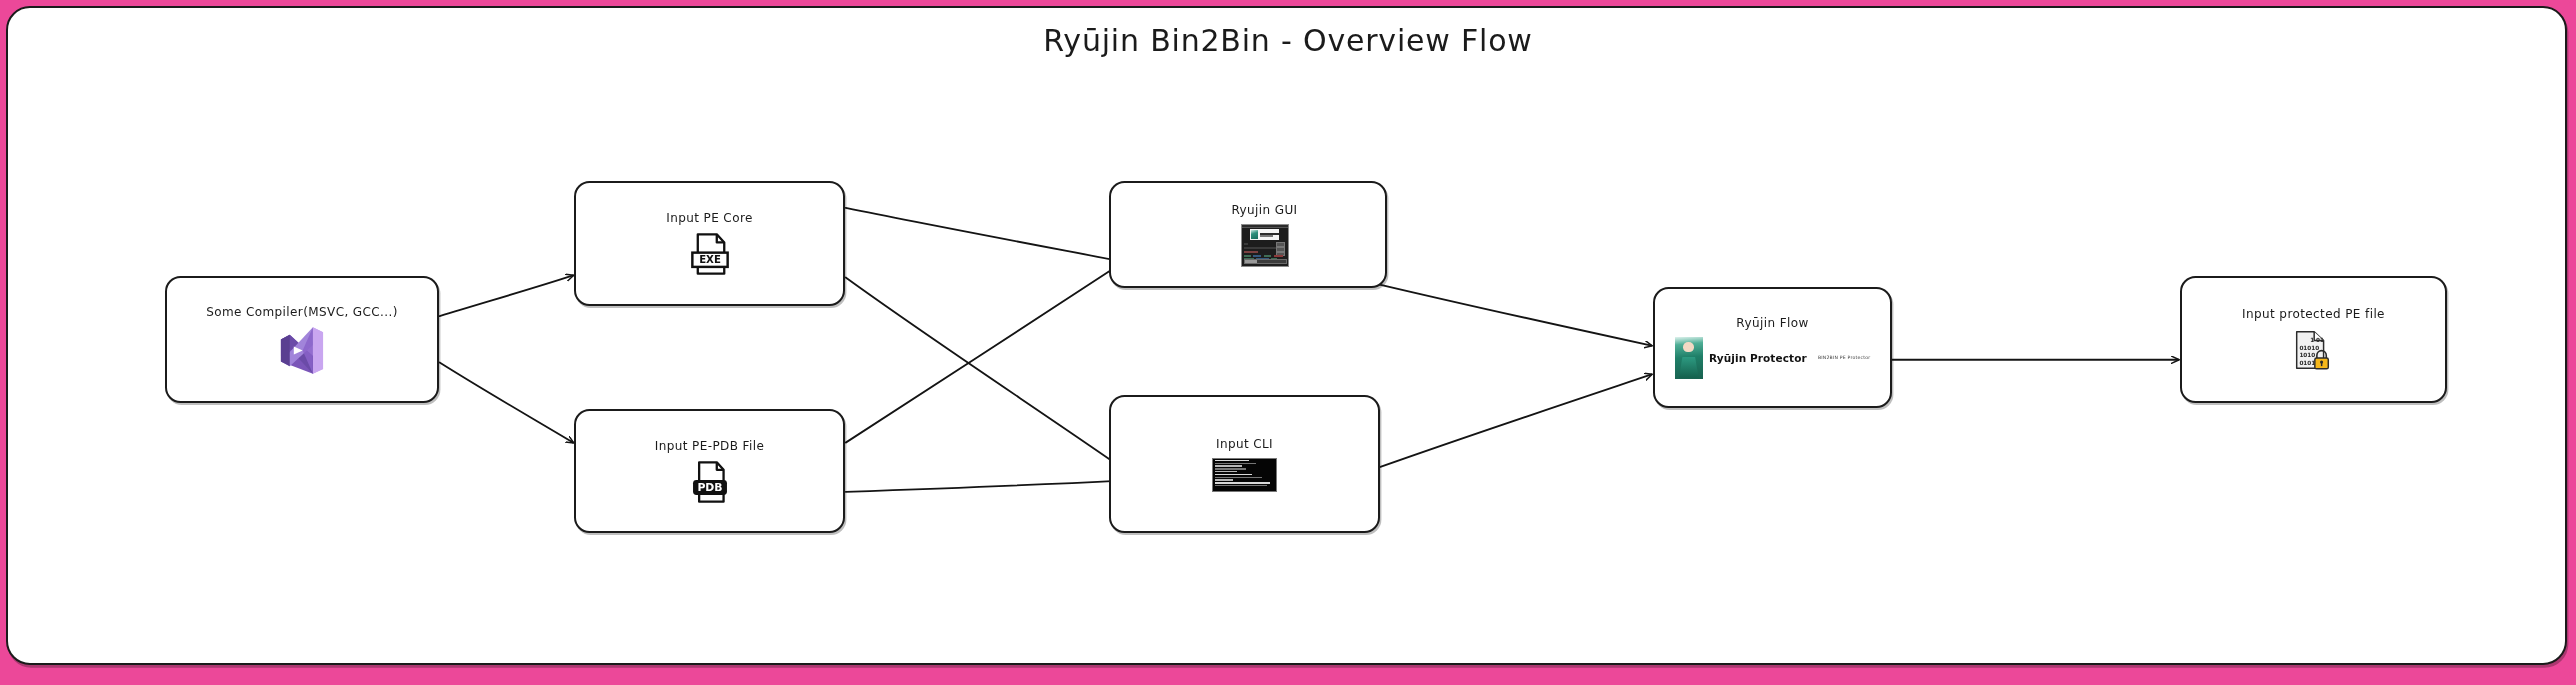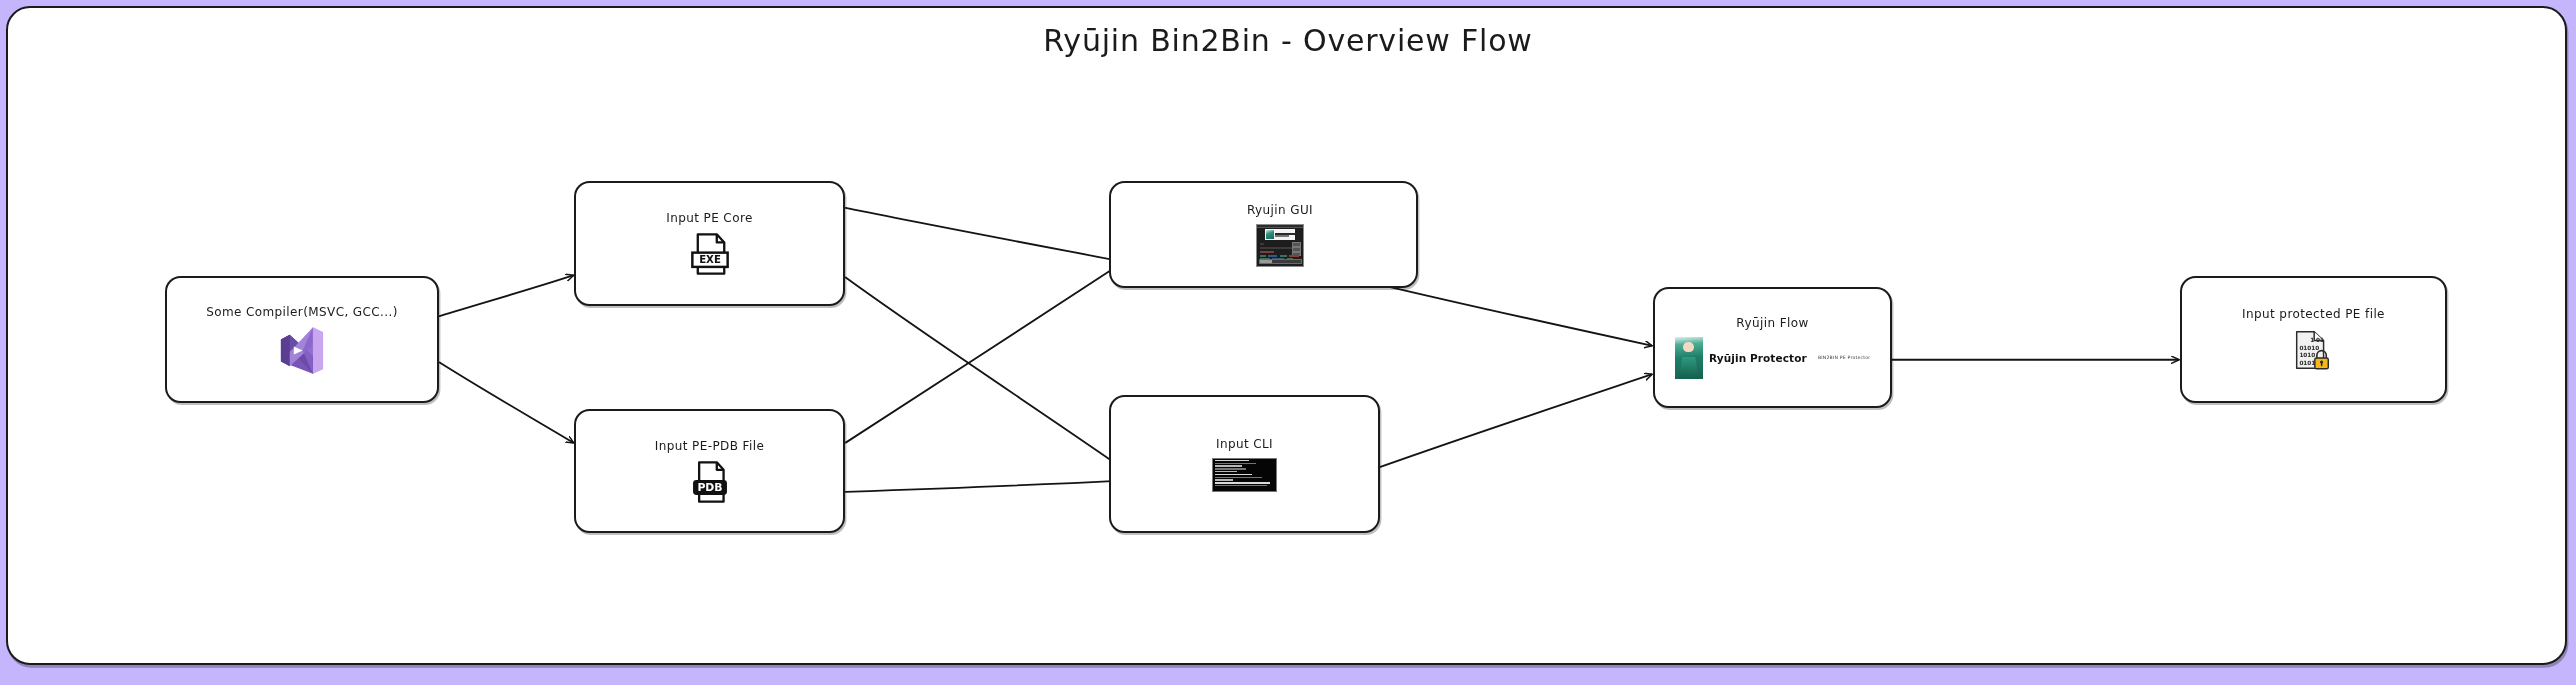--- a/index.html
+++ b/index.html
@@ -10,21 +10,21 @@
   body {
     width: 2576px;
     height: 685px;
     font-family: "DejaVu Sans", sans-serif;
     overflow: hidden;
   }
   #canvas {
     position: relative;
     width: 2576px;
     height: 685px;
-    background: #c4b5fd;
+    background: #ec4899;
   }
   
   #outer-frame {
     position: absolute;
     left: 6.3px;
     top: 6.3px;
     width: 2561px;
     height: 659px;
     border: 2.1px solid #1b1b1b;
     border-radius: 24px;
@@ -244,21 +244,21 @@
     <div class="node-art">
       <svg class="file-icon" viewBox="0 0 56 64" xmlns="http://www.w3.org/2000/svg">
         <path d="M12,3 L38,3 L48,14 L48,61 L12,61 Z" fill="#ffffff" stroke="#111" stroke-width="3.4" stroke-linejoin="round"></path>
         <path d="M38,3 L38,14 L48,14" fill="none" stroke="#111" stroke-width="3.4" stroke-linejoin="round"></path>
         <rect x="3" y="29" width="50" height="22" rx="5" fill="#111"></rect>
         <text x="28" y="46" text-anchor="middle" font-family="DejaVu Sans, sans-serif" font-size="16" font-weight="bold" fill="#ffffff">PDB</text>
       </svg>
     </div>
   </div>
 
-  <div class="node" style="left:1109px; top:181px; width:309px; height:107px;padding-left:33px;">
+  <div class="node" style="left:1109px; top:181px; width:278px; height:107px;padding-left:33px;">
     <div class="node-label">Ryujin GUI</div>
     <div class="node-art">
       <div class="gui-shot">
         <div class="gui-titlebar"></div>
         <div class="gui-banner">
           <div class="gui-banner-avatar"></div>
           <div class="gui-banner-text">
               <i></i>
               <i></i>
             </div>

